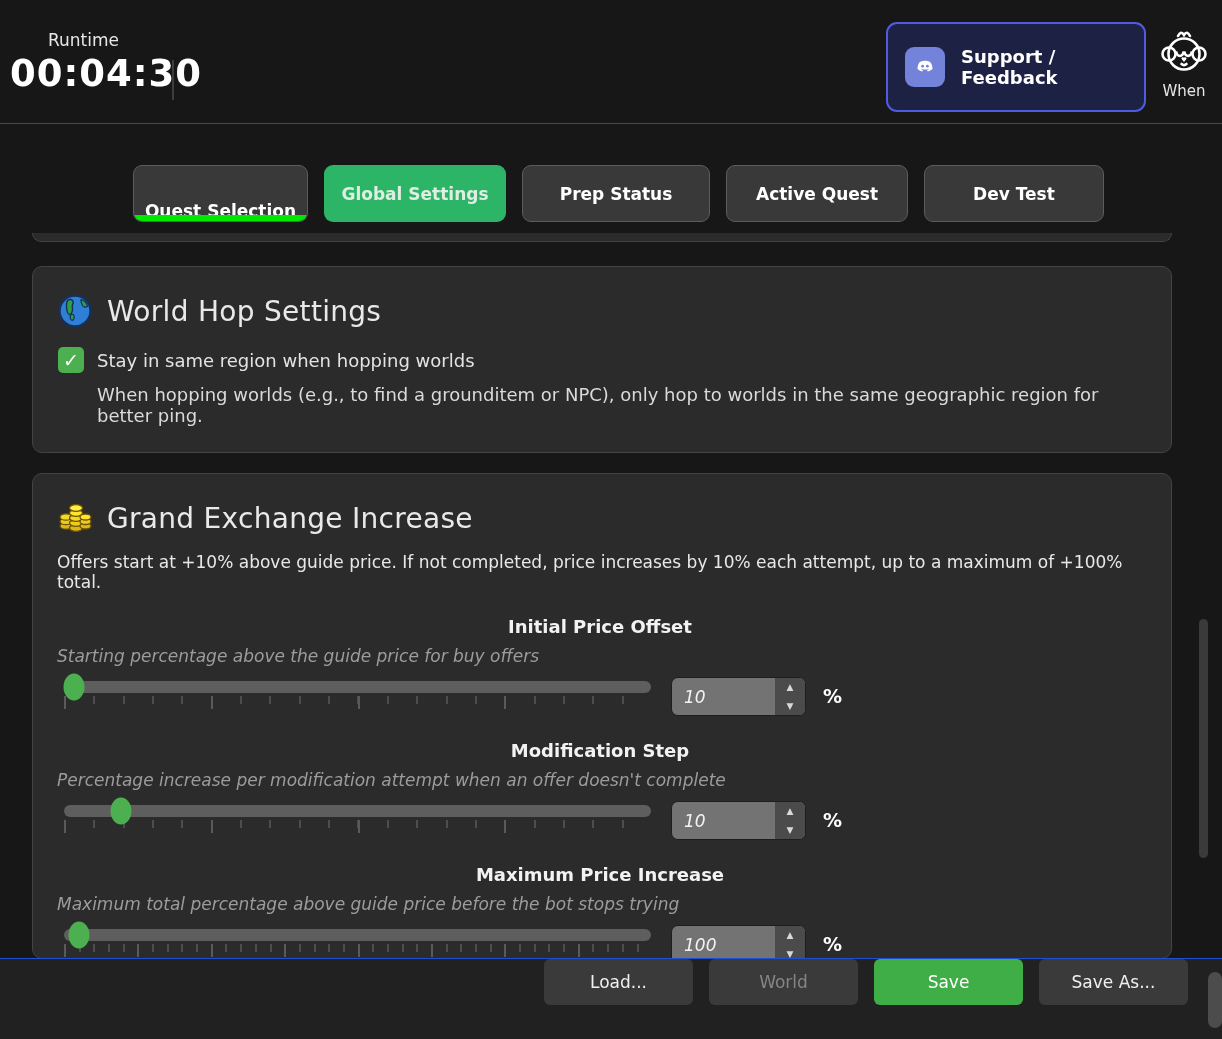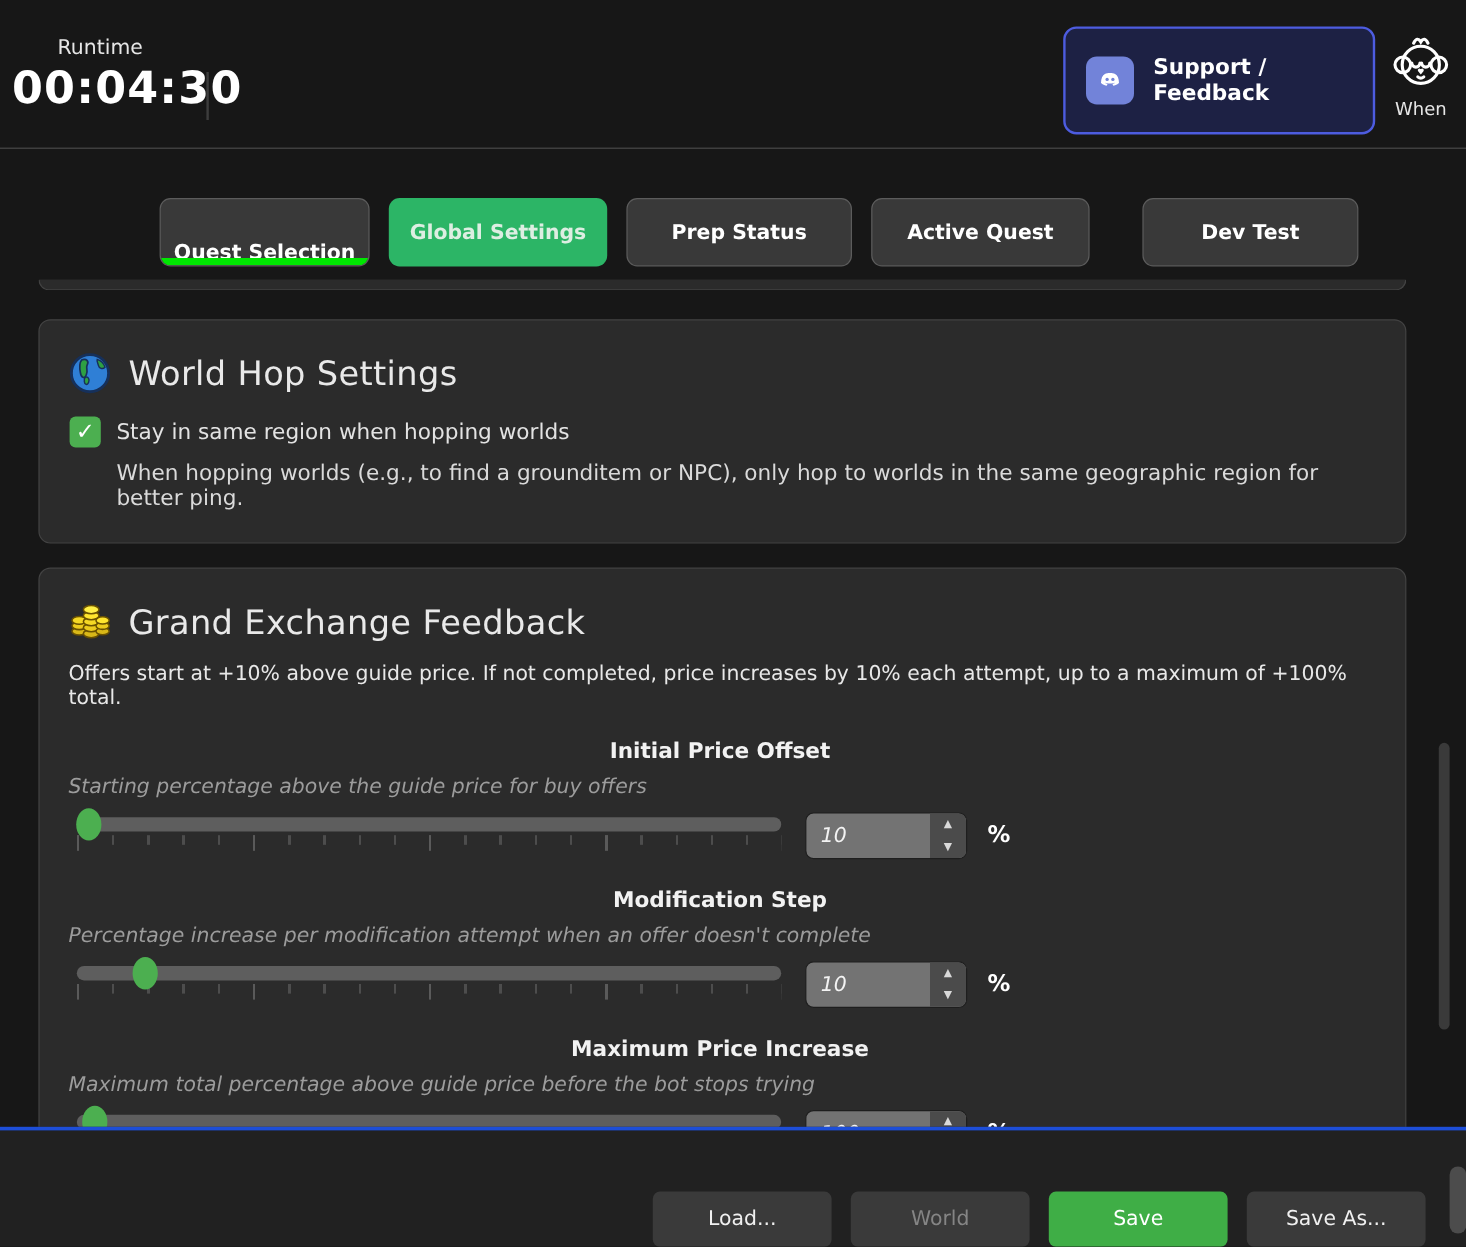--- a/index.html
+++ b/index.html
@@ -56,21 +56,21 @@
     height: 57px; border-radius: 9px;
     display: flex; align-items: center; justify-content: center;
     font-size: 17px; font-weight: 700; color: #ffffff;
     background: #393939; border: 1px solid #5c5c5c;
     cursor: pointer; overflow: hidden; position: relative;
   }
   .tab-quest    { width: 175px; align-items: flex-end; }
   .tab-global   { width: 182px; background: #2cb566; border: none; color: #ddeee2; text-align: right; }
   .tab-prep     { width: 188px; }
   .tab-active   { width: 182px; }
-  .tab-dev      { width: 180px; margin-left: 28px; }
+  .tab-dev      { width: 180px; }
   .tab-quest::after {
     content: ""; position: absolute; left: 0; right: 0; bottom: 0;
     height: 6px; background: #00e701; border-radius: 0 0 8px 8px;
   }
 
   
   .content { position: relative; }
   .card-strip {
     margin: 11px 50px 0 32px;
     height: 9px;
@@ -149,24 +149,24 @@
   .num-spinner { width: 30px; display: flex; flex-direction: column; background: #4b4b4b; }
   .spin-btn {
     flex: 1; display: flex; align-items: center; justify-content: center;
     font-size: 9px; color: #d9d9d9; cursor: pointer;
   }
   .unit-label { font-size: 19px; font-weight: 700; color: #ffffff; margin: 4px 0 0 17px; }
 
   
   .footer {
     position: absolute; left: 0; right: 0; bottom: 0;
-    height: 100px;
+    height: 81px;
     background: #212121;
-    border-top: 3px solid #1d4ed8;
-    display: flex; align-items: flex-end; justify-content: flex-end;
+    border-top: 1px solid #1d4ed8;
+    display: flex; align-items: flex-start; justify-content: flex-end;
     gap: 16px; padding-right: 34px;
   }
   .btn {
     height: 46px; width: 149px;
     border: none; border-radius: 6px;
     font-family: inherit; font-size: 17px;
     background: #3a3a3a; color: #f0f0f0;
     cursor: pointer;
   }
   .btn-disabled { color: #858585; cursor: default; }
@@ -281,21 +281,21 @@
             <ellipse cx="19" cy="23" rx="6.5" ry="3.4" fill="#eccb1d"></ellipse>
             <ellipse cx="19" cy="18" rx="6.5" ry="3.4" fill="#f5d825"></ellipse>
             <ellipse cx="19" cy="13" rx="6.5" ry="3.4" fill="#ffe52e"></ellipse>
             <ellipse cx="19" cy="8" rx="6.5" ry="3.4" fill="#ffef45"></ellipse>
             <ellipse cx="28.5" cy="26" rx="5.5" ry="3" fill="#d9b818"></ellipse>
             <ellipse cx="28.5" cy="21.5" rx="5.5" ry="3" fill="#eccb1d"></ellipse>
             <ellipse cx="28.5" cy="17" rx="5.5" ry="3" fill="#ffe52e"></ellipse>
           </g>
         </svg>
       </span>
-      <span class="card-title">Grand Exchange Feedback</span>
+      <span class="card-title">Grand Exchange Increase</span>
     </div>
     <div class="ge-desc">Offers start at +10% above guide price. If not completed, price increases by 10% each attempt, up to a maximum of +100% total.</div>
 
     <div class="setting">
       <div class="setting-label">Initial Price Offset</div>
       <div class="setting-desc">Starting percentage above the guide price for buy offers</div>
       <div class="slider-row">
         <div class="slider-box">
           <div class="slider-track">
             <div class="slider-thumb" style="left: 1.7%;"></div>

